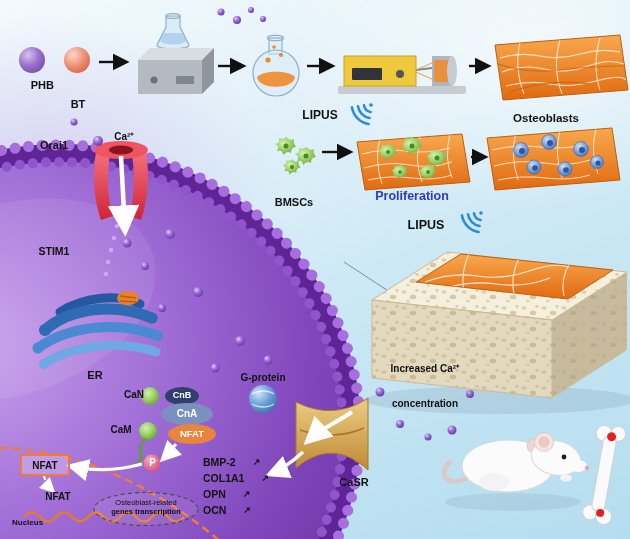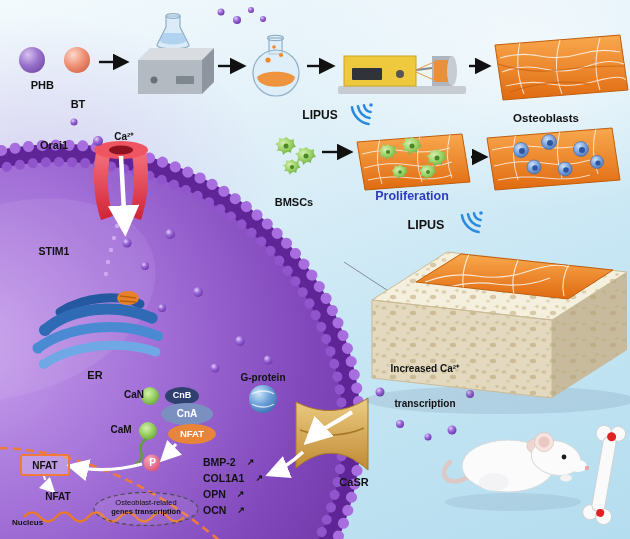--- a/index.html
+++ b/index.html
@@ -16,21 +16,21 @@
   .w{color:#fff;}
   .blue-flow{color:var(--flow-text-blue,#2e3bbf);}
   .nfat-box{
     position:absolute;left:20px;top:454px;width:46px;height:18px;
     border:2px solid var(--orange-accent,#ef7a3c);border-radius:3px;
     background:rgba(255,255,255,.25);
     display:flex;align-items:center;justify-content:center;
     font-weight:bold;font-size:10px;color:#111;
   }
   .genes{position:absolute;left:203px;top:456px;}
-  .gene-row{display:flex;align-items:baseline;gap:11px;font-weight:bold;font-size:10.5px;color:#111;height:16px;}
+  .gene-row{display:flex;align-items:baseline;gap:17px;font-weight:bold;font-size:10.5px;color:#111;height:16px;}
   .gene-row .up{font-size:9px;transform:translateY(-1px);}
 </style>
 </head>
 <body>
 
 <div class="stage">
 
 <svg class="art" width="630" height="539" viewBox="0 0 630 539">
   <defs>
     <radialGradient id="cellGrad" cx="35%" cy="35%" r="75%">
@@ -424,21 +424,21 @@
 <div class="lbl blue-flow" style="left:362px;top:190px;width:100px;font-size:12.5px;">Proliferation</div>
 
 <div class="lbl" style="left:398px;top:219px;width:56px;font-size:12.5px;">LIPUS</div>
 
 <div class="lbl" style="left:30px;top:140px;width:48px;font-size:11px;">Orai1</div>
 <div class="lbl" style="left:104px;top:132px;width:40px;font-size:10px;text-align:center;">Ca²⁺</div>
 <div class="lbl" style="left:28px;top:246px;width:52px;font-size:10.5px;">STIM1</div>
 <div class="lbl" style="left:80px;top:370px;width:30px;font-size:11px;">ER</div>
 <div class="lbl" style="left:226px;top:373px;width:74px;font-size:10px;">G-protein</div>
 <div class="lbl" style="left:376px;top:364px;width:98px;font-size:10px;">Increased Ca²⁺</div>
-<div class="lbl" style="left:376px;top:399px;width:98px;font-size:10px;">transcription</div>
+<div class="lbl" style="left:376px;top:399px;width:98px;font-size:10px;">concentration</div>
 <div class="lbl" style="left:328px;top:477px;width:52px;font-size:11px;">CaSR</div>
 
 <div class="lbl" style="left:110px;top:390px;width:34px;font-size:10px;text-align:right;">CaN</div>
 <div class="lbl" style="left:104px;top:425px;width:34px;font-size:10px;text-align:center;">CaM</div>
 <div class="lbl w" style="left:164px;top:391px;width:36px;font-size:9px;">CnB</div>
 <div class="lbl w" style="left:160px;top:409px;width:54px;font-size:10px;">CnA</div>
 <div class="lbl w" style="left:167px;top:429px;width:50px;font-size:9.5px;">NFAT</div>
 <div class="lbl w" style="left:144px;top:458px;width:17px;font-size:10px;">P</div>
 
 <div class="nfat-box">NFAT</div>

